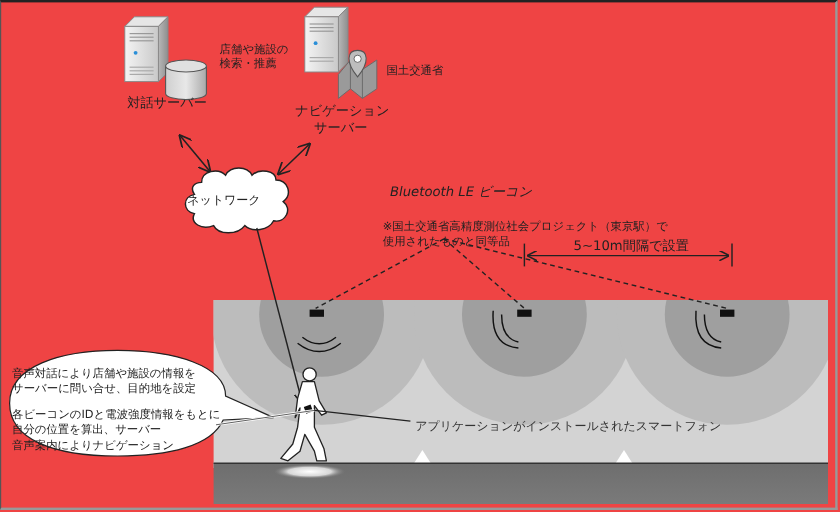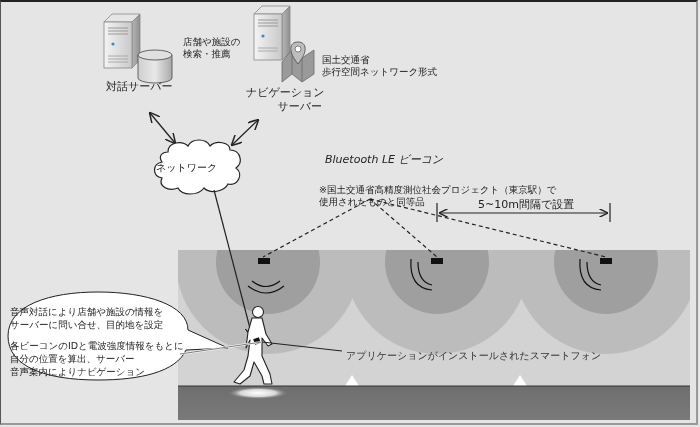--- a/index.html
+++ b/index.html
@@ -1,24 +1,24 @@
 <!DOCTYPE html>
 <html><head>
 <meta charset="utf-8">
 <style>
   html,body{margin:0;padding:0;background:#fff;}
-  #stage{position:relative;width:700px;height:427px;overflow:hidden;background:#e5e5e5;
+  #stage{position:relative;width:700px;height:427px;overflow:hidden;background:#ef4444;
     font-family:"DejaVu Sans",sans-serif;color:#222;}
   #frame{position:absolute;left:0;top:0;width:698px;height:425px;border-top:2px solid #222;border-left:1px solid #555;border-right:2px solid #999;border-bottom:2px solid #999;box-sizing:border-box;pointer-events:none;}
   svg{position:absolute;left:0;top:0;}
   .lbl{position:absolute;white-space:nowrap;line-height:1.25;}
   .s11{font-size:11px;}
   .s10{font-size:10px;}
   .s9{font-size:9.5px;}
-  .center{text-align:right;}
+  .center{text-align:center;}
   .bubble-text{position:absolute;left:10px;top:305px;width:175px;text-align:left;font-size:9.5px;line-height:13px;}
 </style>
 </head>
 <body>
 
 <div id="stage">
 
   <svg width="700" height="427" viewBox="0 0 700 427">
     <defs>
       <linearGradient id="srvFace" x1="0" x2="1" y1="0" y2="0">
@@ -156,21 +156,20 @@
   </svg>
 
   <div class="lbl s9" style="left:183px;top:36px;">
     <div>店舗や施設の</div>
     <div>検索・推薦</div>
   </div>
   <div class="lbl s11" style="left:106px;top:80px;font-family:Liberation Serif, serif;">対話サーバー</div>
 
   <div class="lbl s9" style="left:322px;top:54px;">
     <div>国土交通省</div>
-    <div>歩行空間ネットワーク形式</div>
   </div>
   <div class="lbl s11 center" style="left:246px;top:86px;width:76px;">
     <div>ナビゲーション</div>
     <div>サーバー</div>
   </div>
 
   <div class="lbl s10" style="left:156px;top:162px;">ネットワーク</div>
 
   <div class="lbl s11" style="left:325px;top:153px;font-style:italic;">Bluetooth LE ビーコン</div>
   <div class="lbl s9" style="left:319px;top:169px;margin-top:15px;">

